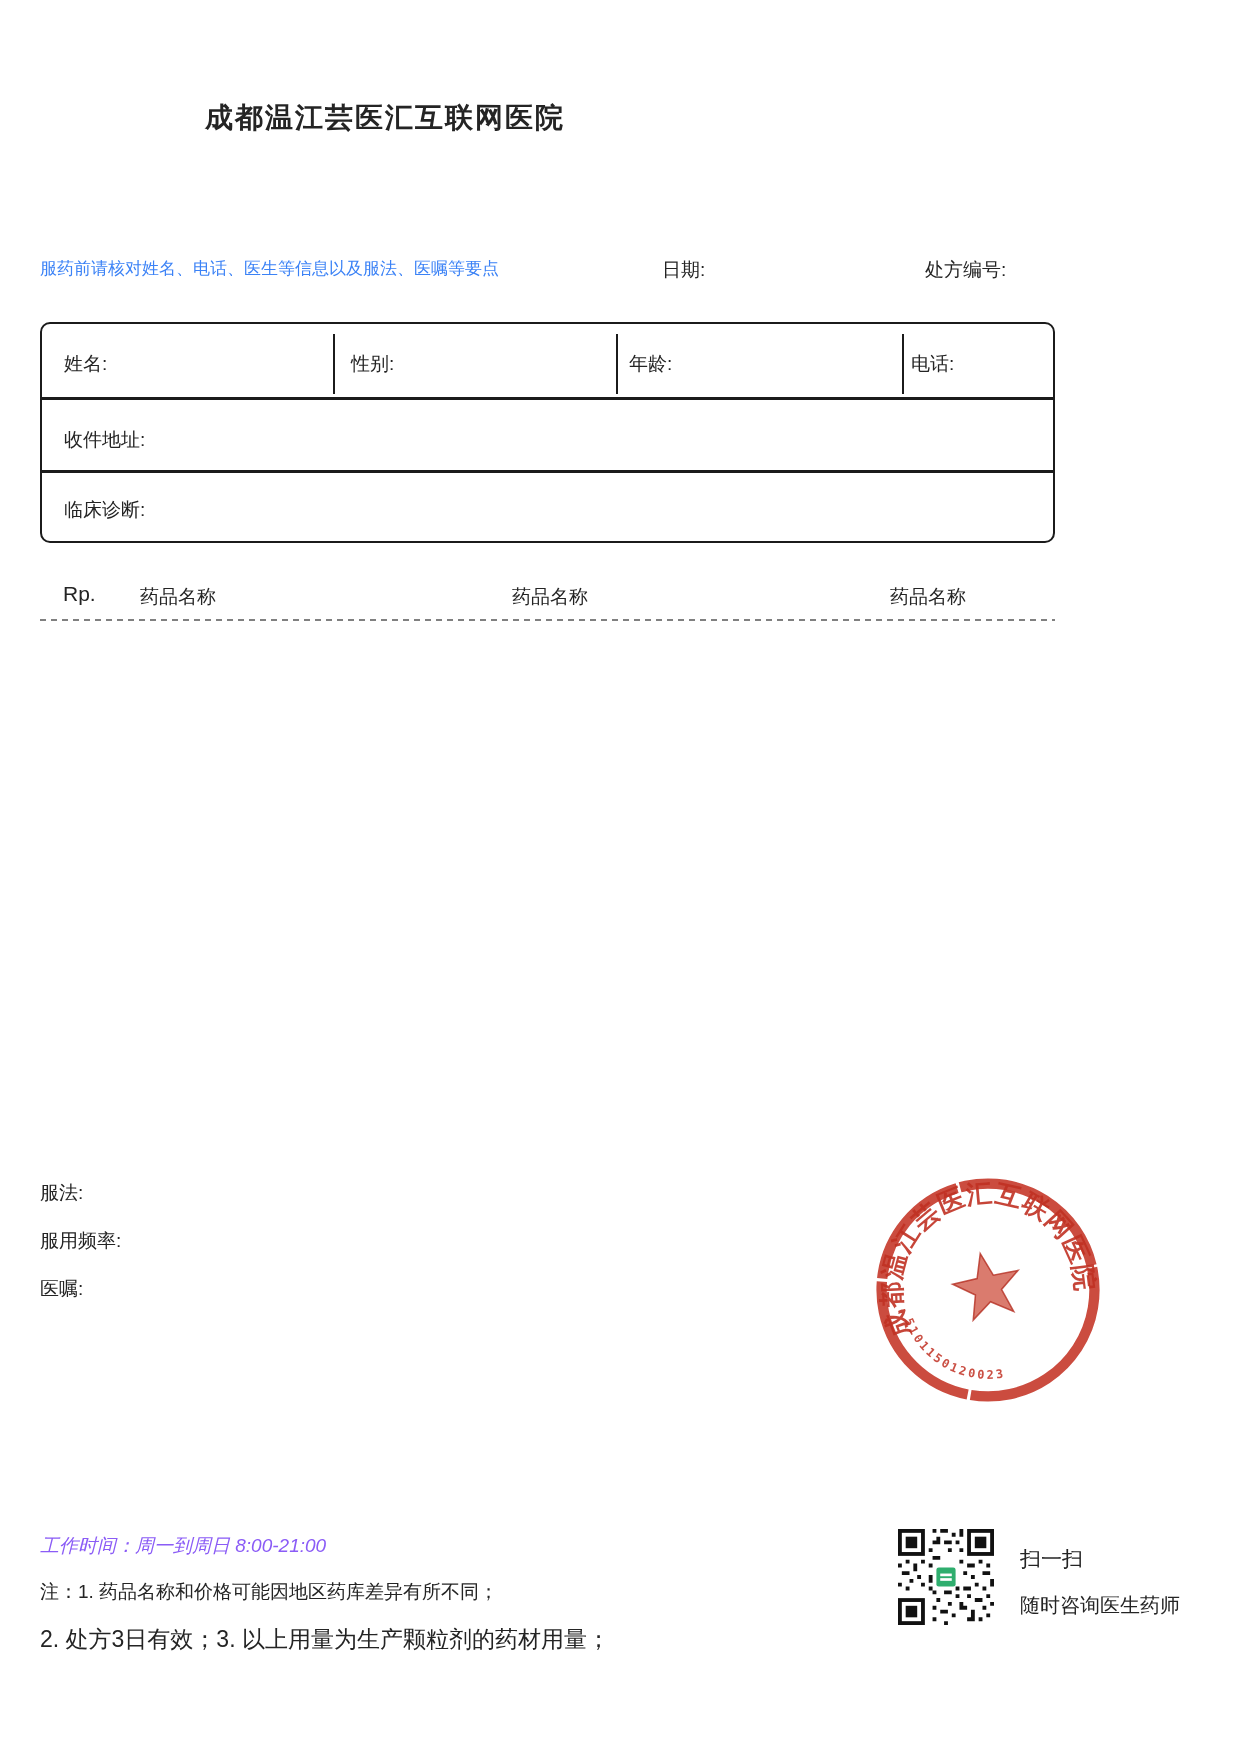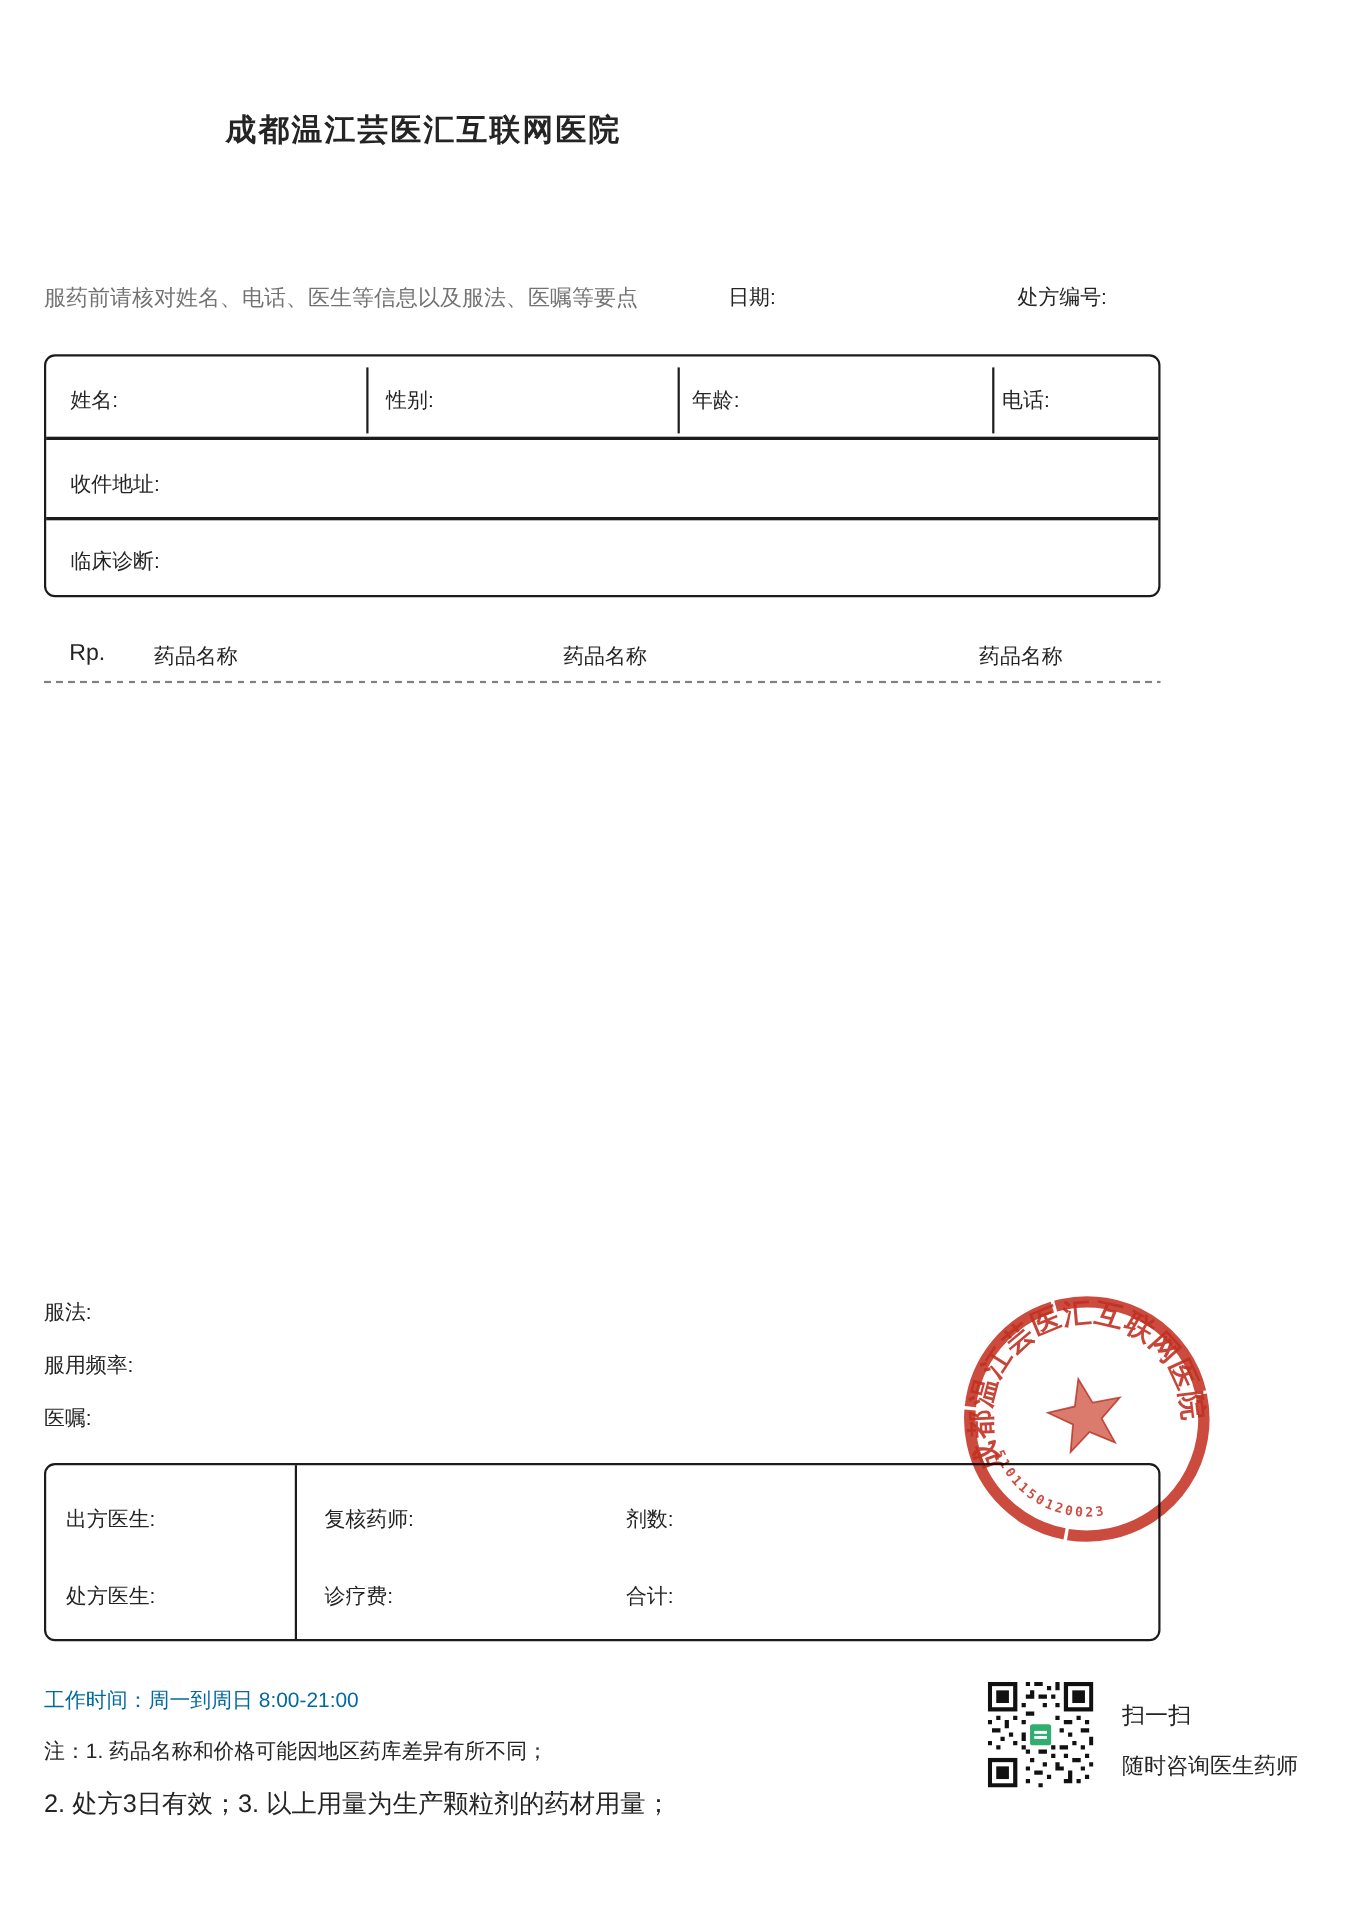--- a/index.html
+++ b/index.html
@@ -9,21 +9,21 @@
   }
   
   .logo{position:absolute;left:55px;top:86px;width:180px;}
   .logo-row{position:relative;white-space:nowrap;}
   .brand{font-family:"DejaVu Serif","Liberation Serif",serif;font-weight:bold;font-size:40px;line-height:1;letter-spacing:4px;color:#222;}
   .reg{position:absolute;top:-4px;right:4px;font-size:10px;color:#333;}
   .vert{position:absolute;top:10px;right:-2px;writing-mode:vertical-rl;font-size:6px;letter-spacing:1px;color:#555;border-left:1px solid #999;padding-left:2px;height:40px;}
   .tagline{margin-top:9px;font-size:10px;letter-spacing:2px;color:#4a4a4a;white-space:nowrap;}
   .hospital-title{position:absolute;left:205px;top:99px;font-size:28px;font-weight:700;letter-spacing:2px;color:#242424;}
   
-  .notice{position:absolute;left:40px;top:257px;font-size:20px;color:#737373;}
+  .notice{position:absolute;left:40px;top:257px;font-size:17px;color:#3b82f6;}
   .date-label{position:absolute;left:662px;top:257px;font-size:19px;color:#242424;}
   .rxno-label{position:absolute;left:925px;top:257px;font-size:19px;color:#242424;}
   
   .pbox{position:absolute;left:40px;top:322px;width:1015px;height:221px;border:2.5px solid #1b1b1b;border-radius:10px;box-sizing:border-box;padding-left:32px;}
   .pbox .lbl{position:absolute;font-size:19px;color:#242424;}
   .vdiv{position:absolute;width:2px;background:#1b1b1b;}
   .hline{position:absolute;left:0;right:0;height:2.5px;background:#1b1b1b;}
   
   .rp{position:absolute;left:63px;top:582px;font-size:21px;color:#242424;}
   .drugcol{position:absolute;top:584px;font-size:19px;color:#242424;}
@@ -35,21 +35,21 @@
   .sbox{position:absolute;left:40px;top:1330px;width:1015px;height:162px;border:2.5px solid #1b1b1b;border-radius:10px;box-sizing:border-box;}
   .sbox .lbl{position:absolute;font-size:19px;color:#242424;}
   .sbox .vdiv{top:0;bottom:0;left:226px;}
   
   .stamp{position:absolute;left:864px;top:1166px;width:248px;height:248px;
     transform:rotate(-12deg);mix-blend-mode:multiply;opacity:0.95;}
   
   .qr{position:absolute;left:898px;top:1529px;width:96px;height:96px;}
   .scan-title{position:absolute;left:1020px;top:1545px;font-size:21px;color:#242424;}
   .scan-sub{position:absolute;left:1020px;top:1592px;font-size:20px;color:#242424;}
-  .foot1{position:absolute;left:40px;top:1533px;font-size:19px;color:#0369a1;}
+  .foot1{position:absolute;left:40px;top:1533px;font-size:19px;color:#8b5cf6;font-style:italic;}
   .foot2{position:absolute;left:40px;top:1579px;font-size:19px;color:#242424;}
   .foot3{position:absolute;left:40px;top:1624px;font-size:23px;color:#242424;}
 </style>
 </head>
 <body>
 
 <div class="page">
 
   <div class="hospital-title">成都温江芸医汇互联网医院</div>
 
@@ -74,29 +74,20 @@
   <div class="rp">Rp.</div>
   <div class="drugcol" style="left:140px;">药品名称</div>
   <div class="drugcol" style="left:512px;">药品名称</div>
   <div class="drugcol" style="left:890px;">药品名称</div>
   <div class="dashline"></div>
 
   <div class="usage-lbl" style="top:1180px;">服法:</div>
   <div class="usage-lbl" style="top:1228px;">服用频率:</div>
   <div class="usage-lbl" style="top:1276px;">医嘱:</div>
 
-  <div class="sbox">
-    <div class="vdiv"></div>
-    <span class="lbl" style="left:18px;top:36px;">出方医生:</span>
-    <span class="lbl" style="left:253px;top:36px;">复核药师:</span>
-    <span class="lbl" style="left:527px;top:36px;">剂数:</span>
-    <span class="lbl" style="left:18px;top:106px;">处方医生:</span>
-    <span class="lbl" style="left:253px;top:106px;">诊疗费:</span>
-    <span class="lbl" style="left:527px;top:106px;">合计:</span>
-  </div>
 
   <div class="stamp">
     <svg width="248" height="248" viewBox="0 0 240 240" xmlns="http://www.w3.org/2000/svg">
       <circle cx="120" cy="120" r="103" fill="none" stroke="#c02718" stroke-width="10" stroke-opacity="0.88" stroke-dasharray="200 3 150 3 120 3 165 3"></circle>
       <path id="sealTextPath" d="M 38.7 144.9 A 85 85 0 1 1 201.3 144.9" fill="none"></path>
       <path id="sealNumPath" d="M 34.9 132 A 86 86 0 0 0 152.2 199.7" fill="none"></path>
       <text font-family="'DejaVu Serif','Liberation Serif',serif" font-size="25" font-weight="bold" fill="#bd2516" fill-opacity="0.9" letter-spacing="1">
         <textPath href="#sealTextPath">成都温江芸医汇互联网医院有限公司</textPath>
       </text>
       <text font-family="'DejaVu Sans Mono','Liberation Mono',monospace" font-size="11.5" font-weight="bold" fill="#bd2516" fill-opacity="0.85" letter-spacing="2.5">

